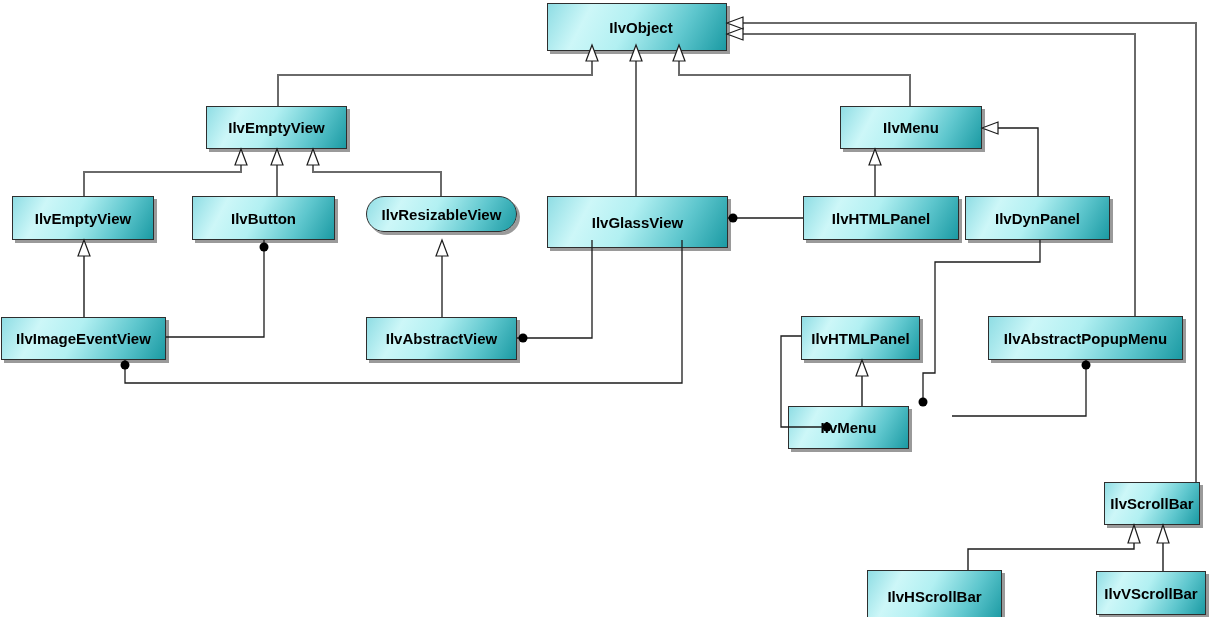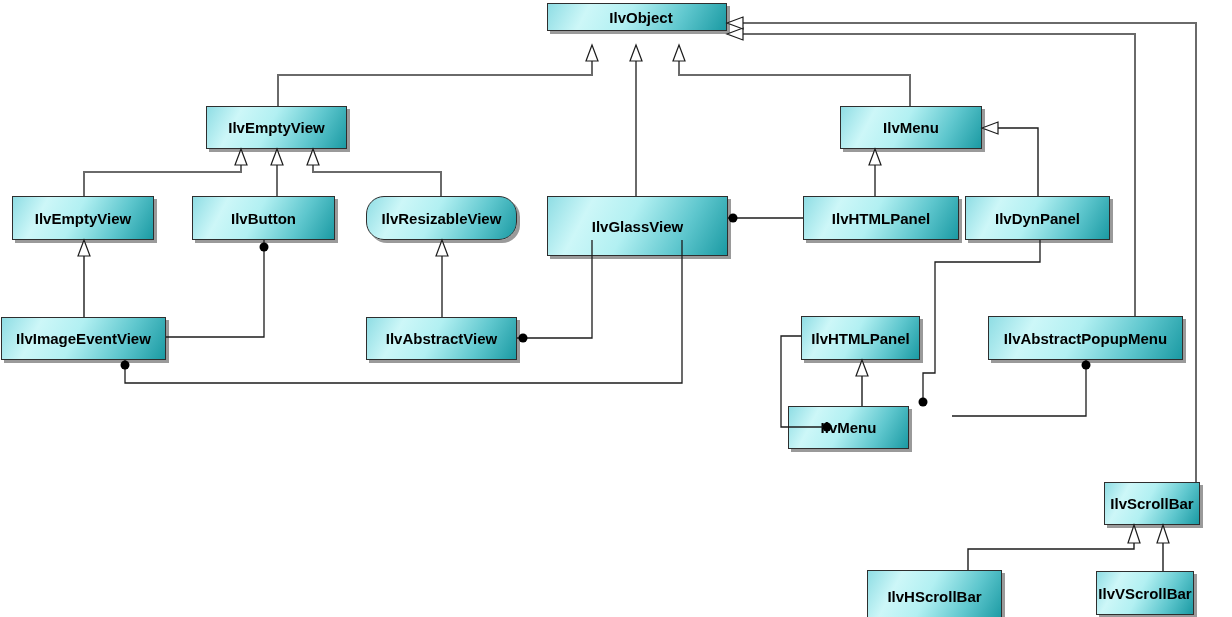--- a/index.html
+++ b/index.html
@@ -76,39 +76,39 @@
       <polyline points="682,240 682,383 125,383 125,360" fill="none" stroke="#1c1c1c" stroke-width="1.3"></polyline>
       <circle cx="125" cy="365" r="4.5" fill="#000000"></circle>
       <polyline points="1040,240 1040,262 935,262 935,373 923,373 923,406" fill="none" stroke="#1c1c1c" stroke-width="1.3"></polyline>
       <circle cx="923" cy="402" r="4.5" fill="#000000"></circle>
       <polyline points="801,336 781,336 781,427 831,427" fill="none" stroke="#1c1c1c" stroke-width="1.3"></polyline>
       <circle cx="827" cy="427" r="4.5" fill="#000000"></circle>
       <polyline points="952,416 1086,416 1086,360" fill="none" stroke="#1c1c1c" stroke-width="1.3"></polyline>
       <circle cx="1086" cy="365" r="4.5" fill="#000000"></circle>
     </svg>
   <div id="node-layer">
-      <div class="node" style="left: 547px; top: 3px; width: 180px; height: 28px; padding-left: 8px;">
+      <div class="node" style="left: 547px; top: 3px; width: 180px; height: 48px; padding-left: 8px;">
         <span class="label">IlvObject</span>
       </div>
       <div class="node" style="left: 206px; top: 106px; width: 141px; height: 43px;">
         <span class="label">IlvEmptyView</span>
       </div>
       <div class="node" style="left: 840px; top: 106px; width: 142px; height: 43px;">
         <span class="label">IlvMenu</span>
       </div>
       <div class="node" style="left: 12px; top: 196px; width: 142px; height: 44px;">
         <span class="label">IlvEmptyView</span>
       </div>
       <div class="node" style="left: 192px; top: 196px; width: 143px; height: 44px;">
         <span class="label">IlvButton</span>
       </div>
-      <div class="node" style="left: 366px; top: 196px; width: 151px; height: 44px; border-radius: 18px;">
+      <div class="node" style="left: 366px; top: 196px; width: 151px; height: 36px; border-radius: 18px;">
         <span class="label">IlvResizableView</span>
       </div>
-      <div class="node" style="left: 547px; top: 196px; width: 181px; height: 60px;">
+      <div class="node" style="left: 547px; top: 196px; width: 181px; height: 52px;">
         <span class="label">IlvGlassView</span>
       </div>
       <div class="node" style="left: 803px; top: 196px; width: 156px; height: 44px;">
         <span class="label">IlvHTMLPanel</span>
       </div>
       <div class="node" style="left: 965px; top: 196px; width: 145px; height: 44px;">
         <span class="label">IlvDynPanel</span>
       </div>
       <div class="node" style="left: 1px; top: 317px; width: 165px; height: 43px;">
         <span class="label">IlvImageEventView</span>
@@ -124,17 +124,17 @@
       </div>
       <div class="node" style="left: 788px; top: 406px; width: 121px; height: 43px;">
         <span class="label">IlvMenu</span>
       </div>
       <div class="node" style="left: 1104px; top: 482px; width: 96px; height: 43px;">
         <span class="label">IlvScrollBar</span>
       </div>
       <div class="node" style="left: 867px; top: 570px; width: 135px; height: 52px;">
         <span class="label">IlvHScrollBar</span>
       </div>
-      <div class="node" style="left: 1096px; top: 571px; width: 98px; height: 44px;">
+      <div class="node" style="left: 1096px; top: 571px; width: 110px; height: 44px;">
         <span class="label">IlvVScrollBar</span>
       </div>
     </div>
 </div>
 
 </body></html>

